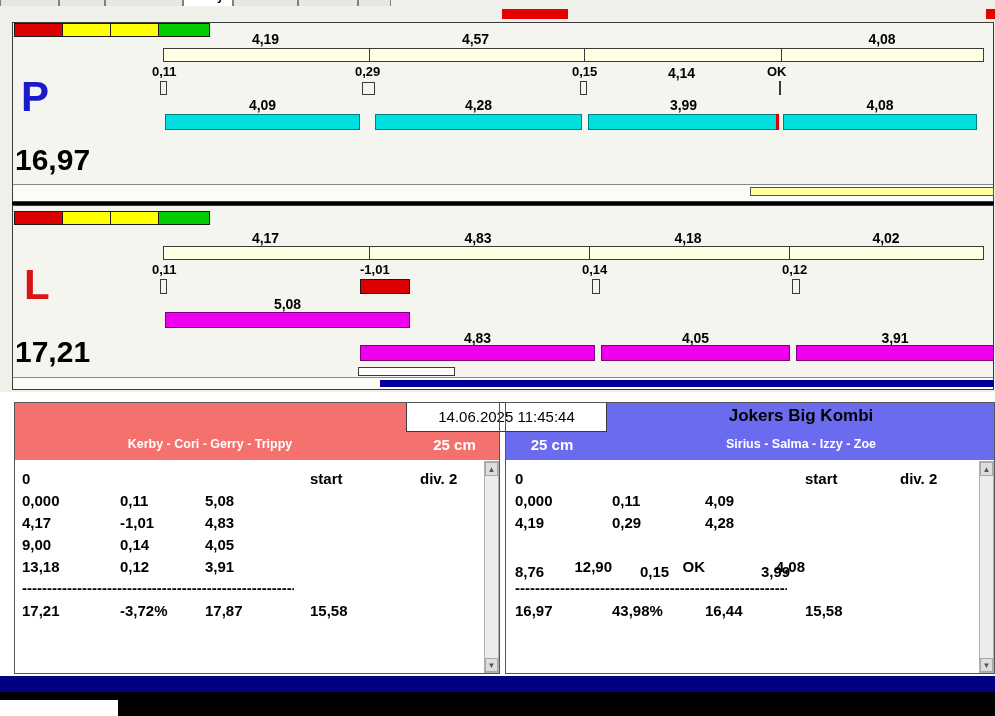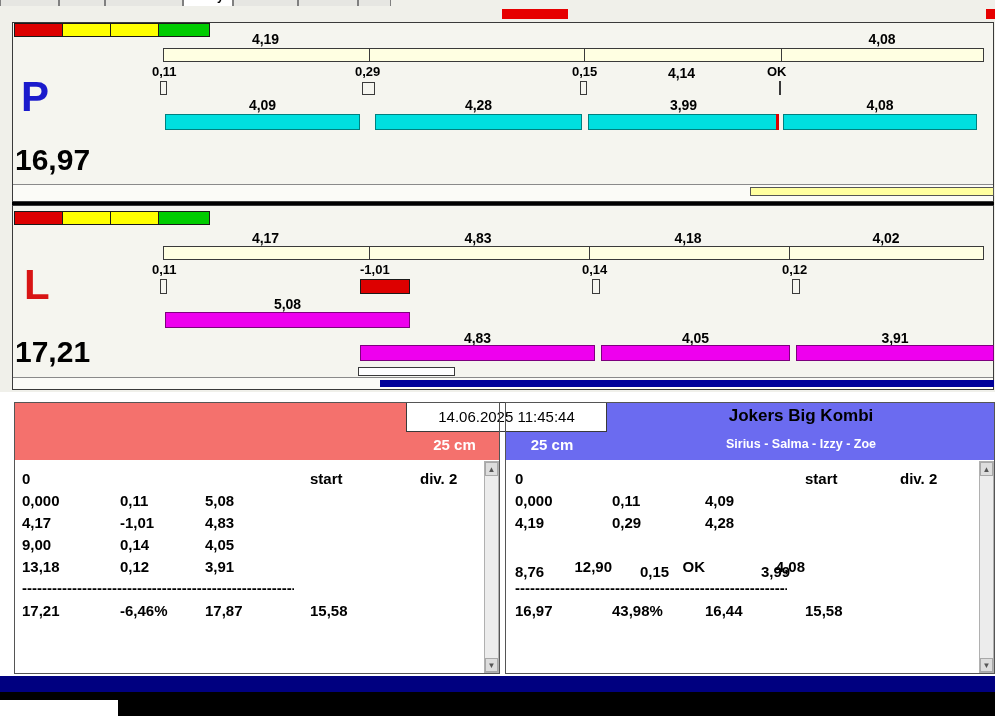--- a/index.html
+++ b/index.html
@@ -68,20 +68,21 @@
   <div class="abs panel" style="left:12px; top:22px; width:982px; height:180px;"></div>
 
   <div class="legend-box" style="left:14px; top:23px; width:49px; background:#dd0000;"></div>
   <div class="legend-box" style="left:62px; top:23px; width:49px; background:#ffff00;"></div>
   <div class="legend-box" style="left:110px; top:23px; width:49px; background:#ffff00;"></div>
   <div class="legend-box" style="left:158px; top:23px; width:52px; background:#00cc00;"></div>
 
   <div class="lane-letter" style="left:21px; top:76px; color:#1a1acc;">P</div>
 
   <div class="seg-label" style="left:163px; top:31px; width:205px;">4,19</div>
+  <div class="seg-label" style="left:368px; top:31px; width:215px;">4,57</div>
   <div class="seg-label" style="left:583px; top:31px; width:197px;margin-top:34px;">4,14</div>
   <div class="seg-label" style="left:780px; top:31px; width:204px;">4,08</div>
 
   <div class="ybar" style="left:163px; top:48px; width:821px; height:14px;">
     <div class="ydiv" style="left:205px;"></div>
     <div class="ydiv" style="left:420px;"></div>
     <div class="ydiv" style="left:617px;"></div>
   </div>
 
   <div class="left-label" style="left:152px; top:64px; width:60px;">0,11</div>
@@ -158,20 +159,21 @@
   <div class="abs" style="left:358px; top:367px; width:97px; height:9px; background:#fff; border:1px solid #3a3a3a;"></div>
   <div class="strip" style="left:13px; top:377px; width:980px; height:12px;"></div>
   <div class="abs" style="left:380px; top:380px; width:614px; height:7px; background:#000099;"></div>
 
   <div class="abs" style="left:0; top:392px; width:995px; height:284px; background:#fff;"></div>
 
   <div class="team-header" style="left:14px; top:402px; width:486px; height:58px; background:#f4716d;"></div>
 
   <div class="team-header" style="left:505px; top:402px; width:490px; height:58px; background:#6b6bf0;"></div>
 
+  <div class="tdogs" style="left:14px; top:437px; width:392px;">Kerby - Cori - Gerry - Trippy</div>
   <div class="theight" style="left:412px; top:436px; width:85px;">25 cm</div>
 
   <div class="tname" style="left:607px; top:406px; width:388px;">Jokers Big Kombi</div>
   <div class="tdogs" style="left:607px; top:437px; width:388px;">Sirius - Salma - Izzy - Zoe</div>
   <div class="theight" style="left:512px; top:436px; width:80px;">25 cm</div>
 
   <div class="tstamp" style="left:406px; top:402px; width:201px; height:30px;">14.06.2025 11:45:44</div>
 
   <div class="trow ltab" style="top:469px;">
     <div>0</div>
@@ -204,21 +206,21 @@
   <div class="trow ltab" style="top:557px;">
     <div>13,18</div>
     <div>0,12</div>
     <div>3,91</div>
     <div></div>
       <div></div>
   </div>
   <div class="dashes" style="left:22px; top:579px;">-------------------------------------------------------</div>
   <div class="trow ltab" style="top:601px;">
     <div>17,21</div>
-    <div>-6,46%</div>
+    <div>-3,72%</div>
     <div>17,87</div>
     <div>15,58</div>
     <div></div>
   </div>
 
   <div class="trow rtab" style="top:469px;">
     <div>0</div>
     <div></div>
       <div></div>
     <div>start</div>

